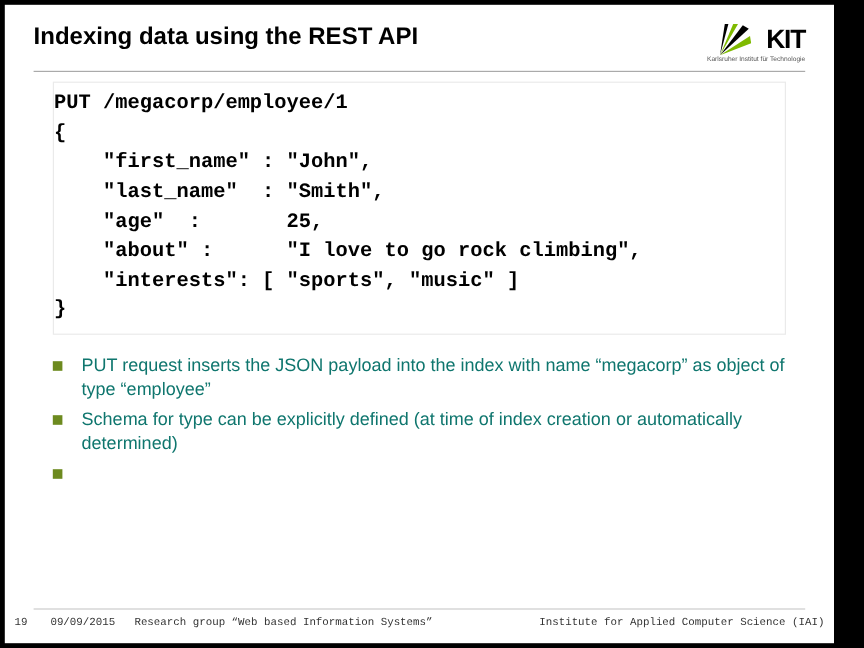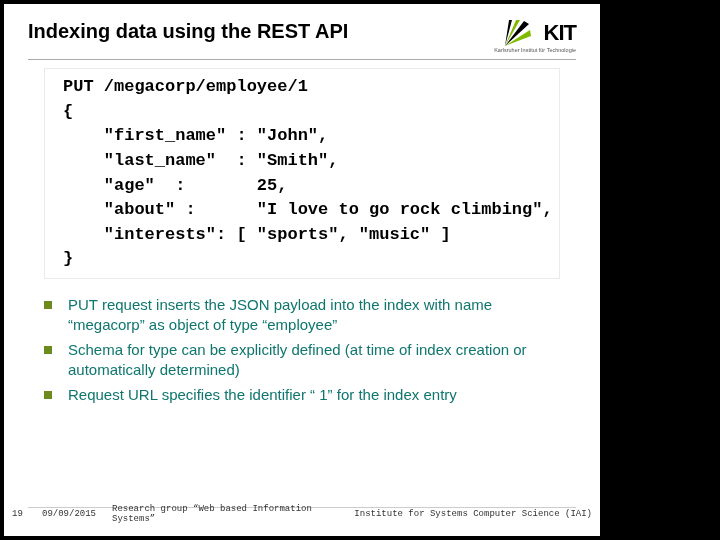--- a/index.html
+++ b/index.html
@@ -8,21 +8,21 @@
     height: 540px;
     background: #000;
     font-family: Arial, Helvetica, sans-serif;
     position: relative;
     overflow: hidden;
   }
   .slide {
     position: absolute;
     top: 4px;
     left: 4px;
-    width: 596px;
+    width: 691px;
     height: 532px;
     background: #fff;
   }
   .header {
     display: flex;
     justify-content: space-between;
     align-items: flex-start;
     padding: 16px 24px 6px 24px;
   }
   .title {
@@ -62,21 +62,21 @@
   }
   .code-block {
     margin: 8px 40px 16px 40px;
     font-family: "Courier New", monospace;
     font-size: 17px;
     font-weight: bold;
     color: #000;
     white-space: pre;
     line-height: 1.45;
     border: 1px solid #eaeaea;
-    padding: 6px 18px;
+    padding: 6px 0;
     background: #fff;
   }
   .bullets {
     margin: 12px 30px 0 40px;
   }
   .bullet {
     display: flex;
     align-items: flex-start;
     margin-bottom: 6px;
   }
@@ -162,25 +162,24 @@
     <div class="bullet">
       <div class="sq"></div>
       <div class="btxt">PUT request inserts the JSON payload into the index with name “megacorp” as object of  type  “employee”</div>
     </div>
     <div class="bullet">
       <div class="sq"></div>
       <div class="btxt">Schema for type can be explicitly defined (at time of index creation or automatically determined)</div>
     </div>
     <div class="bullet">
       <div class="sq"></div>
-      <div class="btxt">Request URL specifies the identifier “ 1” for the index entry</div>
     </div>
   </div>
 
   <div class="foot-rule"></div>
   <div class="footer">
     <div class="page-no">19</div>
     <div class="date">09/09/2015</div>
     <div class="group">Research group “Web based Information Systems”</div>
-    <div class="inst">Institute for Systems Computer Science (IAI)</div>
+    <div class="inst">Institute for Applied Computer Science (IAI)</div>
   </div>
 
 </div>
 
 </body></html>

